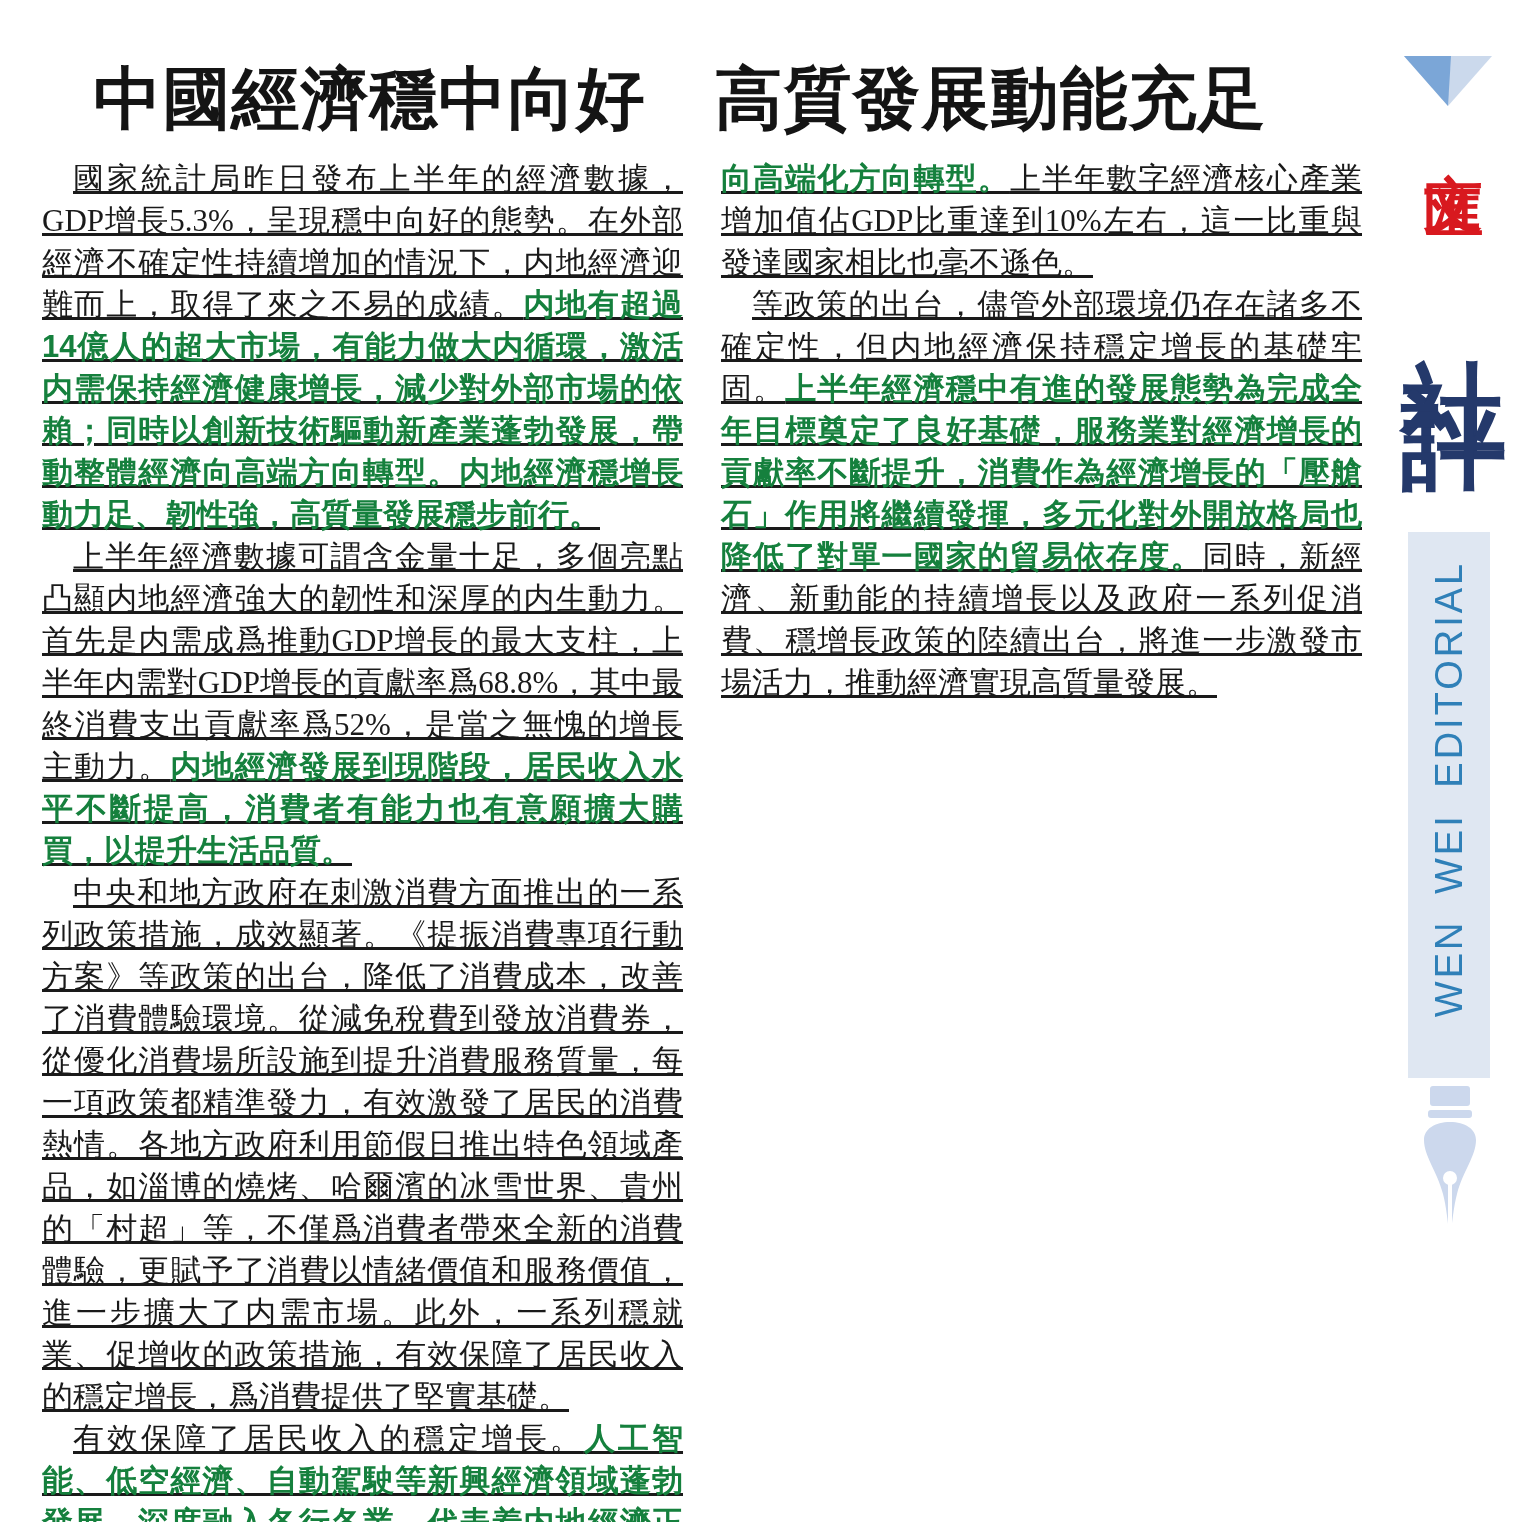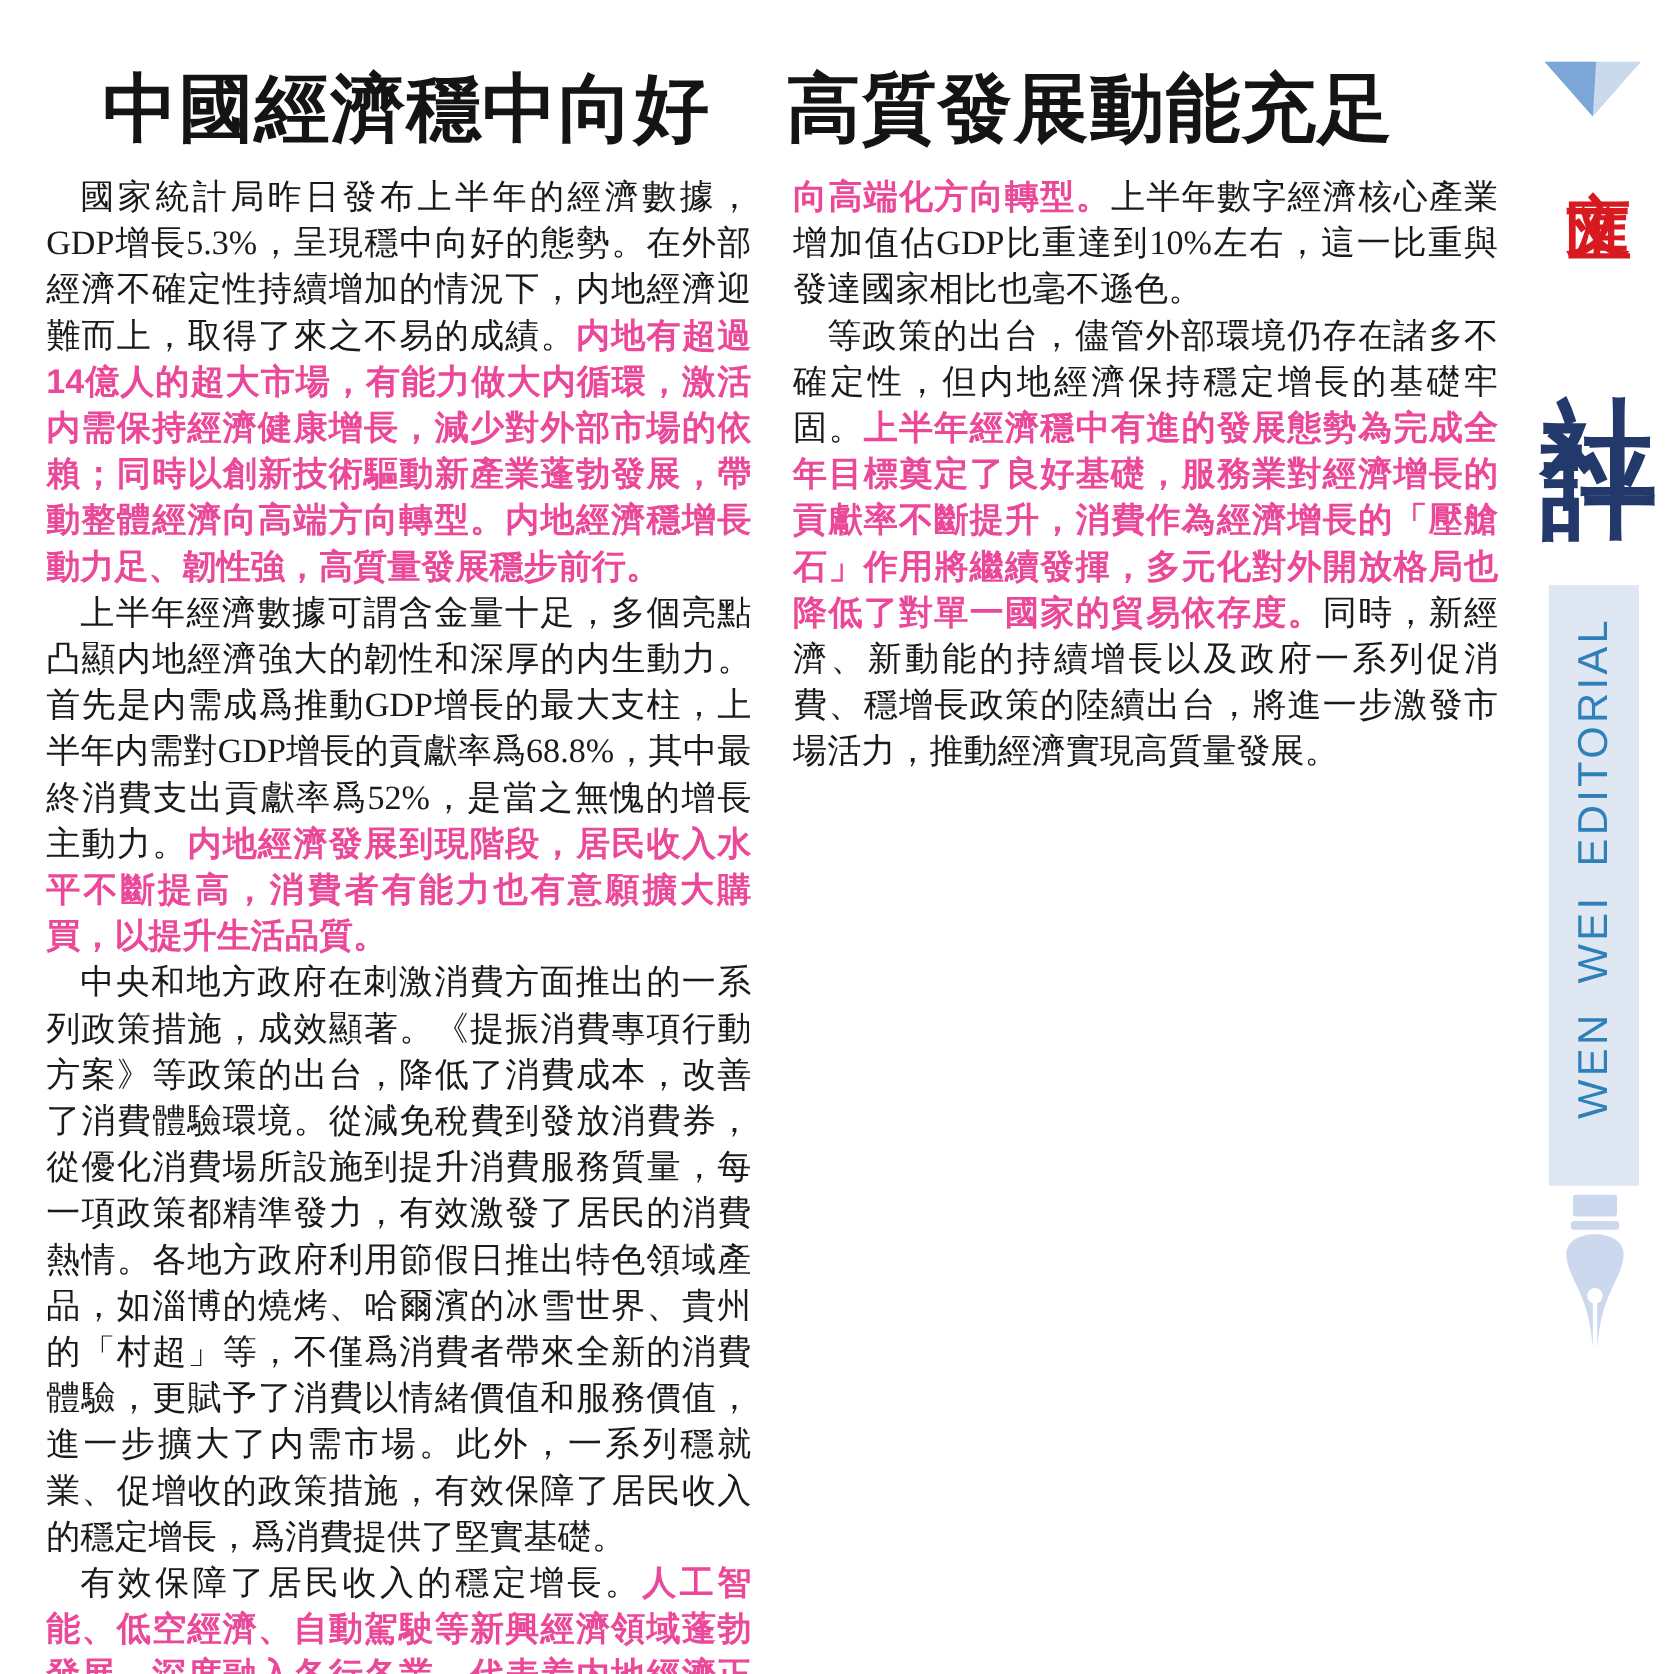--- a/index.html
+++ b/index.html
@@ -32,27 +32,27 @@
     display:flex;
     gap:38px;
   }
   .col {
     width:641px;
     font-size:31px;
     line-height:42px;
     text-align:justify;
     text-justify:inter-character;
   }
-  .col p.para { margin:0; text-indent:1em; }
+  .col p.para { margin:0; text-indent:1em;text-decoration:underline; }
   .col p.para.no-indent { text-indent:0; }
   .seg { color:#1a1a1a; }
   .seg-bold {
     font-family:"Liberation Sans", sans-serif;
     font-weight:bold;
-    color:#ec4899;
+    color:#15803d;
   }
 
   
   .sidebar {
     position:absolute;
     left:1388px; top:0; width:131px; height:1522px;
   }
   .triangle-icon { position:absolute; left:16px; top:56px; }
   .masthead {
     position:absolute;

